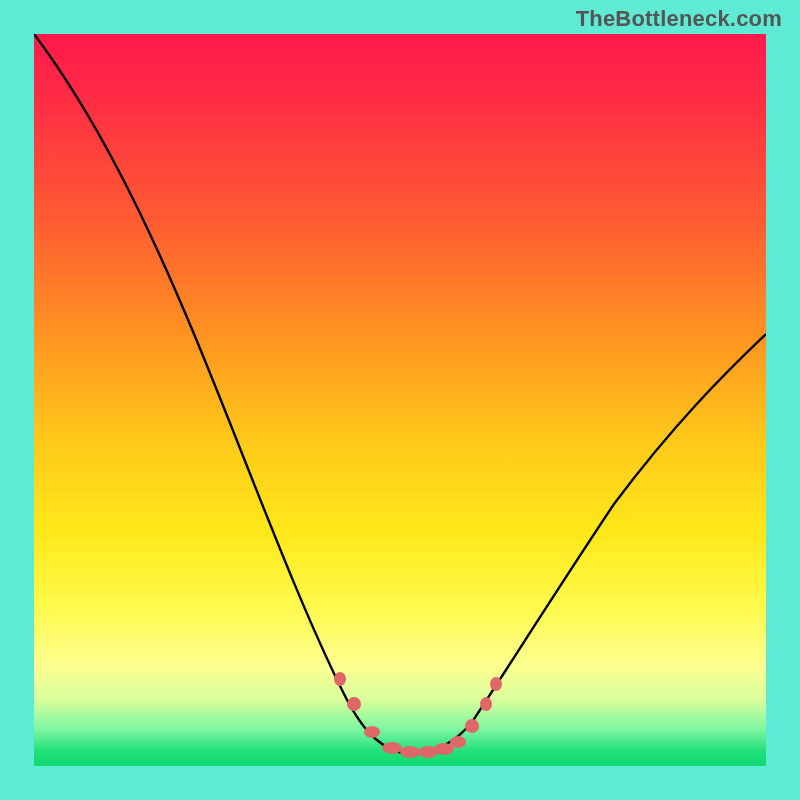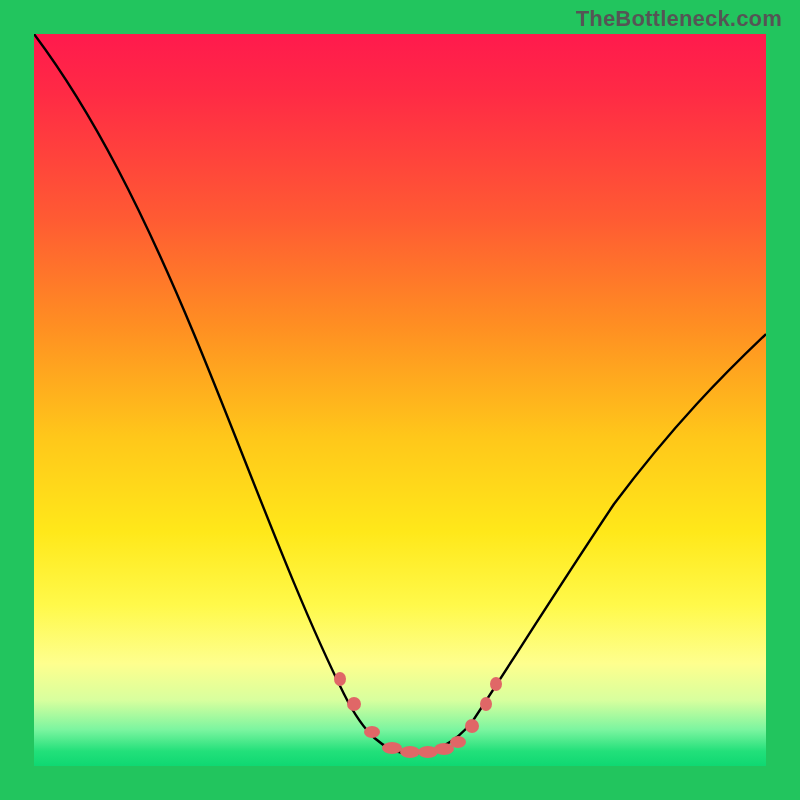--- a/index.html
+++ b/index.html
@@ -10,21 +10,21 @@
     background: #000;
     overflow: hidden;
     font-family: Arial, Helvetica, sans-serif;
   }
   .frame {
     position: absolute;
     top: 0;
     left: 0;
     width: 800px;
     height: 800px;
-    background: #22c55e;
+    background: #5eead4;
   }
   .plot-area {
     position: absolute;
     top: 34px;
     left: 34px;
     width: 732px;
     height: 732px;
     background: linear-gradient(
       to bottom,
       #ff1a4d 0%,

